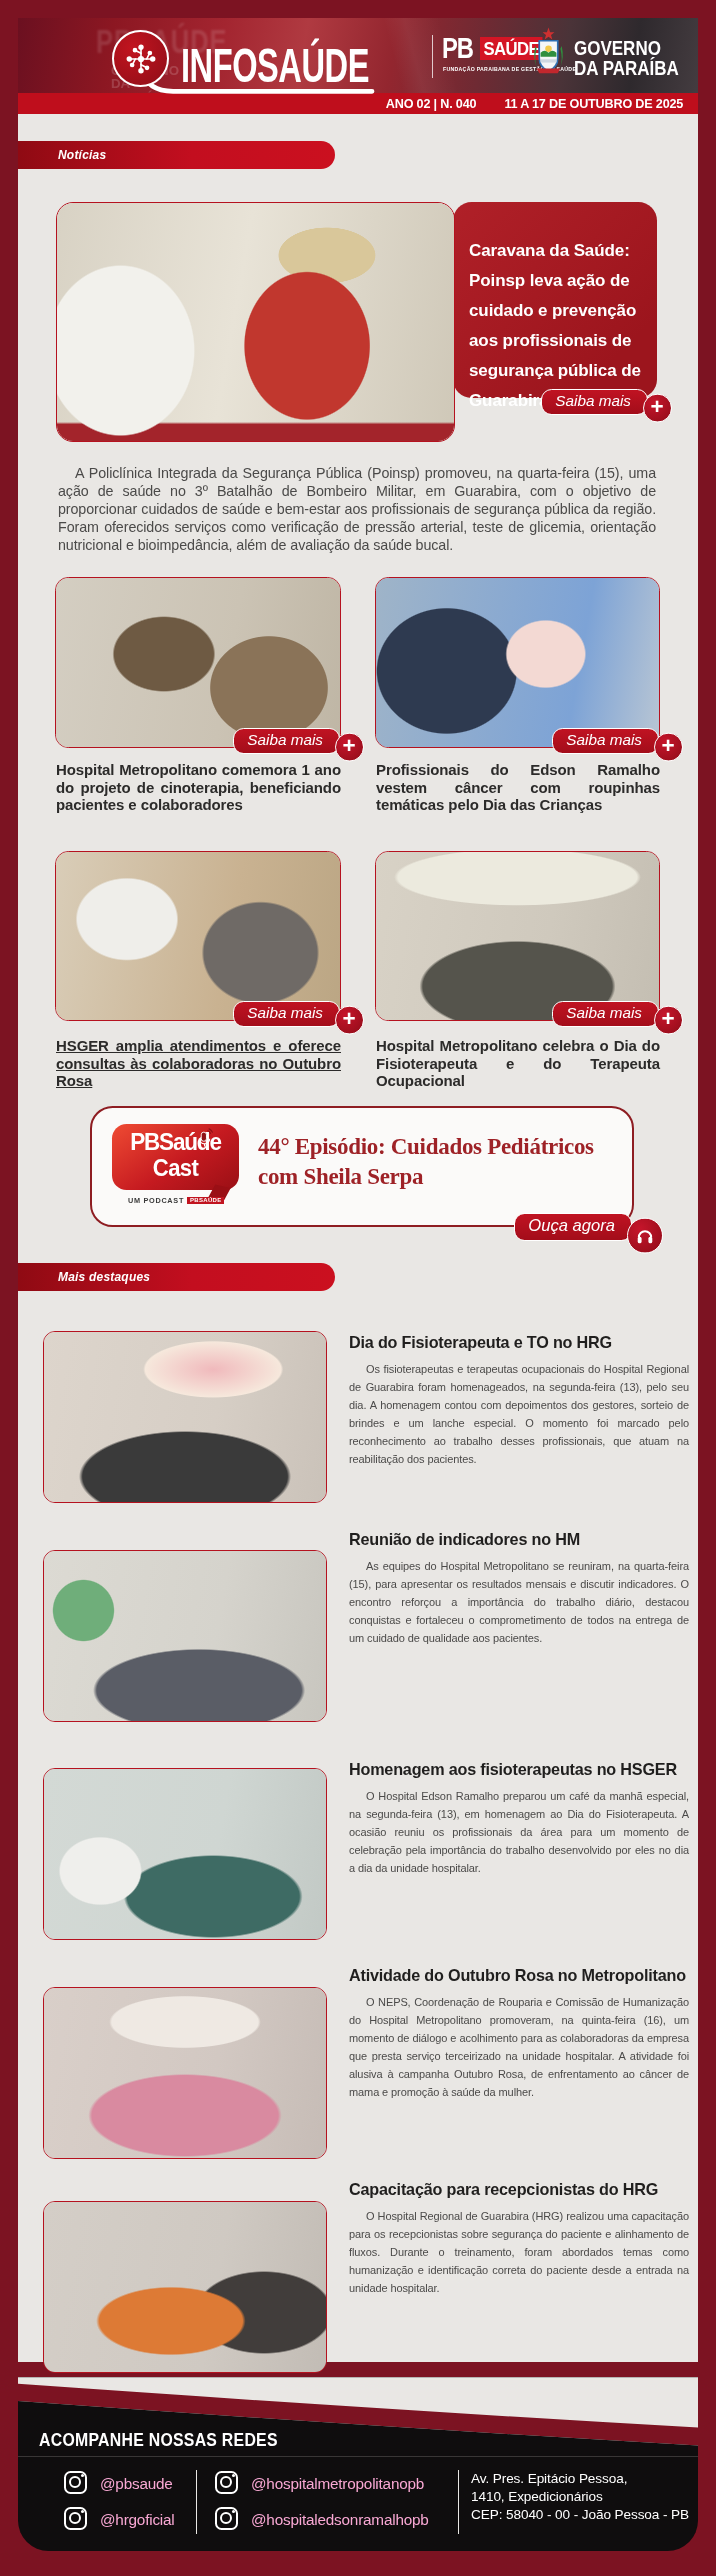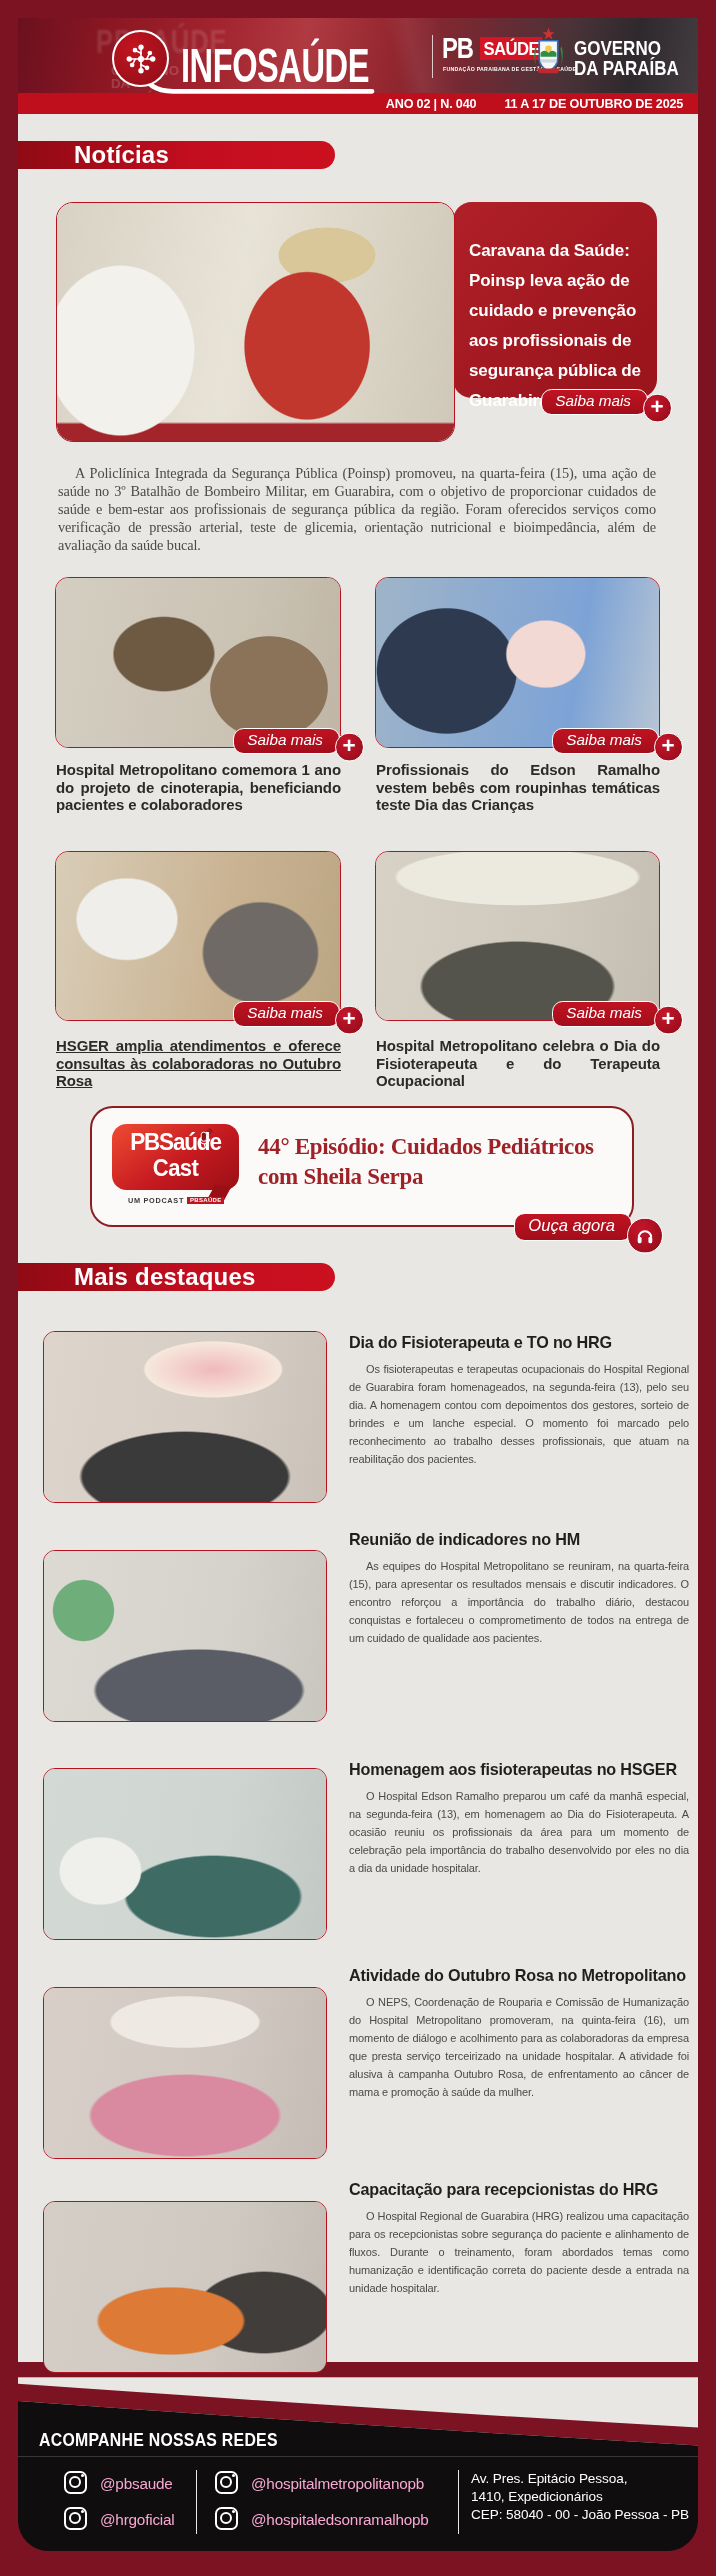--- a/index.html
+++ b/index.html
@@ -41,21 +41,21 @@
   .issue-strip{position:absolute;left:18px;top:93px;width:680px;height:21px;background:var(--crimson);
     display:flex;align-items:center;justify-content:flex-end;padding-right:14.6px;color:#fff;}
   .issue-strip span{font-size:13.3px;font-weight:700;letter-spacing:-0.2px;transform:scaleX(.95);transform-origin:right;}
   .issue-strip .period{margin-left:18.6px;}
 
   
   .content-bg{position:absolute;left:18px;top:114px;width:680px;height:2248px;background:var(--gray-bg);}
 
   .section-tab{position:absolute;left:18px;width:317px;height:28px;border-radius:0 14px 14px 0;
     background:linear-gradient(90deg,#8f0a13,#c30e1f 55%,#cb101f);display:flex;align-items:center;z-index:3;}
-  .section-tab .lbl{color:#fff;font-size:24px;font-weight:800;padding-left:56px;letter-spacing:0.2px;}
+  .section-tab .lbl{color:#fff;font-size:12px;font-weight:800;font-style:italic;padding-left:40px;letter-spacing:0.2px;}
   .tab-noticias{top:141px;}
   .tab-destaques{top:1263px;}
 
   
   .photo{position:absolute;border:1.3px solid #b5121f;border-radius:14.6px;overflow:hidden;z-index:2;}
   .photo .ph{width:100%;height:100%;}
   .p-feat{background:radial-gradient(113px 133px at 63% 60%,#c1372e 0%,#c1372e 55%,transparent 56%),
           radial-gradient(80px 46px at 68% 22%,#d9c79a 0%,#d9c79a 60%,transparent 61%),
           radial-gradient(133px 153px at 16% 62%,#f2f1ec 0%,#f2f1ec 55%,transparent 56%),
           linear-gradient(0deg,#a3242b 0%,#a3242b 7%,transparent 8%),
@@ -101,21 +101,21 @@
     color:#fff;font-style:italic;font-size:15.3px;font-weight:400;padding:2px 16px 4px 13.3px;white-space:nowrap;}
   .more-plus{width:29px;height:29px;border-radius:50%;margin-left:-5.3px;transform:translateY(4.6px);
     background:radial-gradient(circle at 35% 30%,#c6152b,#8f0c18);border:1.3px solid #fff;
     display:flex;align-items:center;justify-content:center;flex:0 0 auto;}
   .plus-glyph{color:#fff;font-size:22.5px;font-weight:800;line-height:1;margin-top:-2px;}
   .more-feat{left:541px;top:389px;}
   .more-card{right:-2.7px;bottom:-13.3px;}
 
   
   .lead{position:absolute;left:58px;top:464px;width:598px;font-size:14.3px;line-height:18px;color:var(--ink);
-    text-align:justify;text-indent:17px;letter-spacing:-0.1px;font-family:Liberation Serif, serif;}
+    text-align:justify;text-indent:17px;letter-spacing:-0.1px;}
 
   
   .news-photo{width:286px;height:171px;border-radius:13.3px;}
   .caption{position:absolute;font-size:15px;font-weight:700;color:#2c2b2a;line-height:17.6px;
     text-align:justify;text-align-last:left;letter-spacing:-0.1px;z-index:2;}
 
   
   .podcast-card{position:absolute;left:90px;top:1106px;width:544px;height:121px;background:#fbfaf9;
     border:2px solid #8e1d22;border-radius:22.5px;z-index:2;padding-left:40px;}
   .cast-logo{position:absolute;left:20px;top:16px;width:127px;height:66px;border-radius:14.6px;
@@ -257,21 +257,21 @@
 
   <div class="photo news-photo" style="left:375px;top:577px;width:285px;">
     <div class="ph p-n2"></div>
   </div>
   <div class="more more-card" style="left:552px;top:728px;">
     <span class="more-pill">Saiba mais</span>
     <span class="more-plus">
         <span class="plus-glyph">+</span>
       </span>
   </div>
-  <div class="caption" style="left:376px;top:761px;width:284px;">Profissionais do Edson Ramalho vestem bebês com roupinhas temáticas teste Dia das Crianças</div>
+  <div class="caption" style="left:376px;top:761px;width:284px;">Profissionais do Edson Ramalho vestem câncer com roupinhas temáticas pelo Dia das Crianças</div>
 
   <div class="photo news-photo" style="left:55px;top:851px;height:170px;">
     <div class="ph p-n3"></div>
   </div>
   <div class="more more-card" style="left:233px;top:1001px;">
     <span class="more-pill">Saiba mais</span>
     <span class="more-plus">
         <span class="plus-glyph">+</span>
       </span>
   </div>

